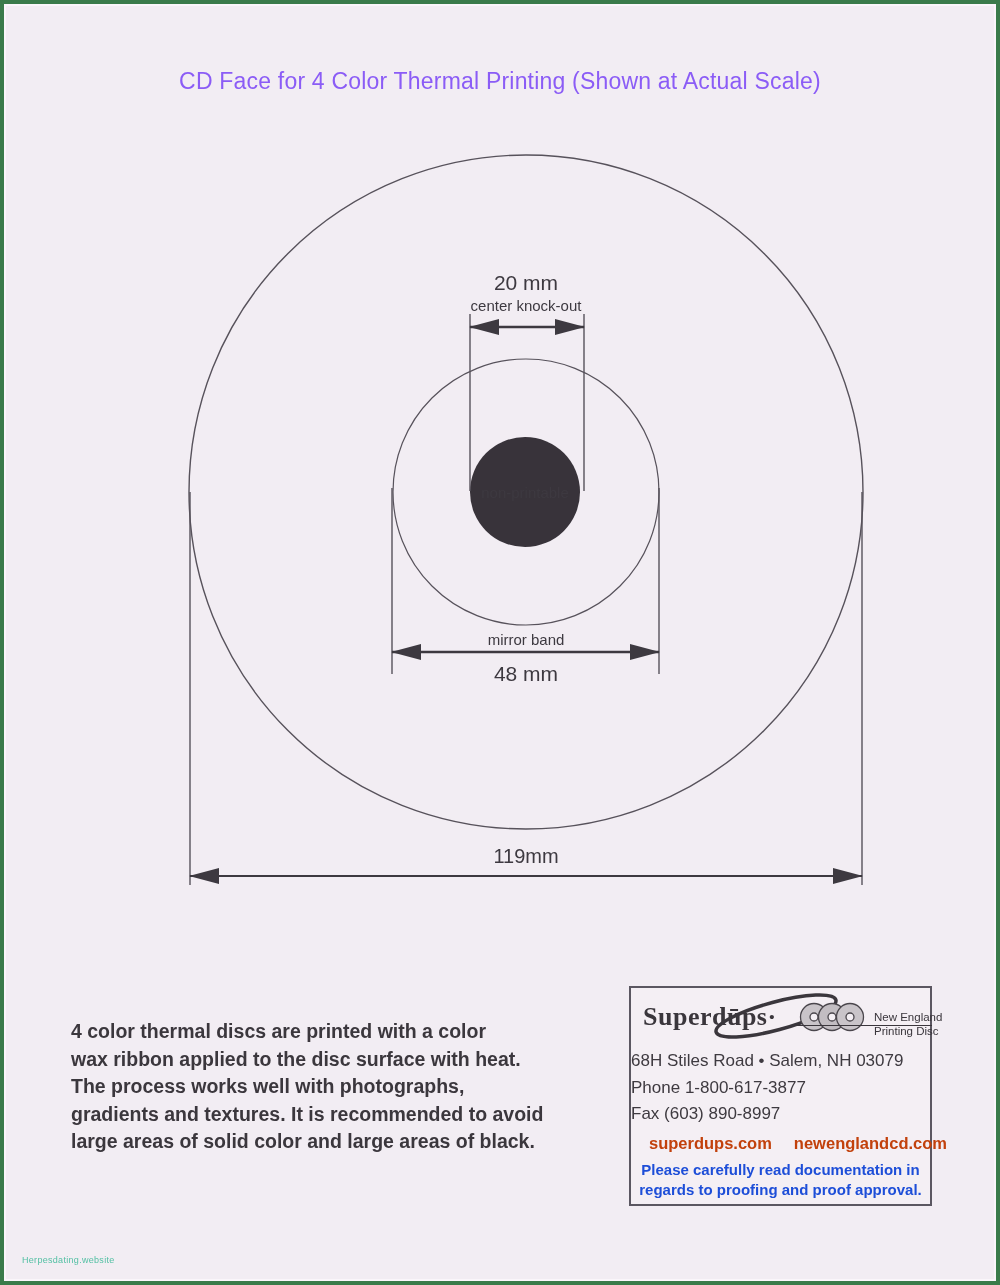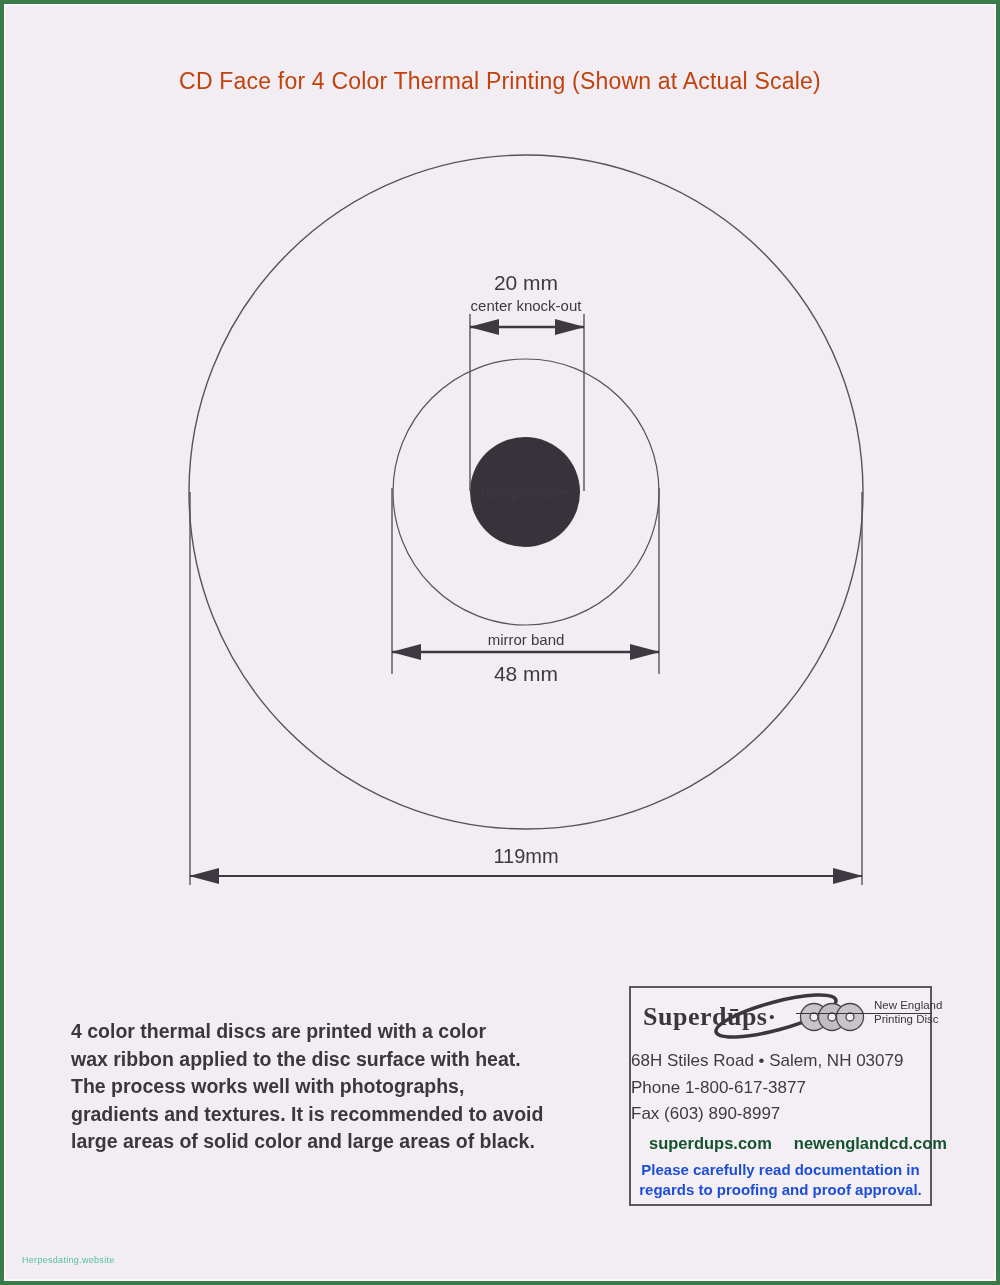--- a/index.html
+++ b/index.html
@@ -9,45 +9,45 @@
     background:#f2edf3;
     border:4px solid #3a7b4a;
     box-sizing:border-box;
     box-shadow:inset 0 0 0 2px #faf6fa;
     overflow:hidden;
     font-family:"Liberation Sans", sans-serif;
     color:#3d3940;
   }
   .title{
     position:absolute;top:64px;left:0;width:100%;
-    text-align:center;font-size:23px;letter-spacing:.2px;color:#c2410c;
+    text-align:center;font-size:23px;letter-spacing:.2px;color:#8b5cf6;
   }
   .diagram-svg{position:absolute;top:0;left:0;}
   .desc{
     position:absolute;left:67px;top:1014px;width:570px;
     font-size:19.5px;font-weight:bold;line-height:27.5px;
     color:#3b373d;white-space:pre-line;
   }
   .vendor-box{
     position:absolute;left:625px;top:982px;width:303px;height:220px;
     border:2px solid #5b5761;background:#f4eff4;box-sizing:border-box;
   }
   .logo-row{position:absolute;left:0;top:0;width:100%;height:58px;}
   .brand{
     position:absolute;left:12px;top:14px;
     font-family:"Liberation Serif", serif;font-weight:bold;
     font-size:26px;color:#3a363c;letter-spacing:.5px;
   }
   .swoosh{position:absolute;left:70px;top:2px;pointer-events:none;}
   .cd-stack{position:absolute;left:168px;top:8px;}
-  .necd{position:absolute;left:243px;top:10px;width:56px;text-align:right;}
+  .necd{position:absolute;left:243px;top:22px;width:56px;text-align:right;}
   .necd .t{font-size:11.5px;color:#3a363c;white-space:nowrap;line-height:14px;}
   .necd .sep{position:absolute;left:-78px;top:15px;width:136px;height:0;border-top:1.5px solid #3a363c;}
   .addr{position:absolute;left:0;top:60px;font-size:17px;line-height:26.5px;color:#3e3a40;white-space:pre-line;}
-  .sites{position:absolute;left:18px;top:146px;font-size:16.5px;font-weight:bold;color:#14532d;}
+  .sites{position:absolute;left:18px;top:146px;font-size:16.5px;font-weight:bold;color:#c2410c;}
   .sites span{margin-right:22px;}
   .notice{
     position:absolute;left:0;top:172px;width:100%;text-align:center;
     font-size:15px;font-weight:bold;color:#1d4ed8;line-height:19.5px;white-space:pre-line;
   }
   .watermark{
     position:absolute;left:18px;top:1251px;
     font-size:9px;color:#54c0a4;letter-spacing:.3px;
   }
   text{font-family:"Liberation Sans", sans-serif;fill:#3d3940;}

